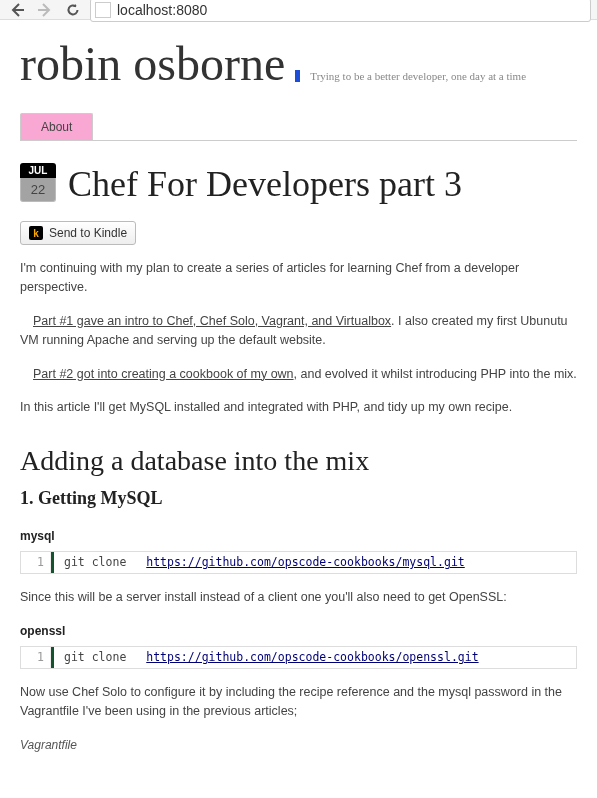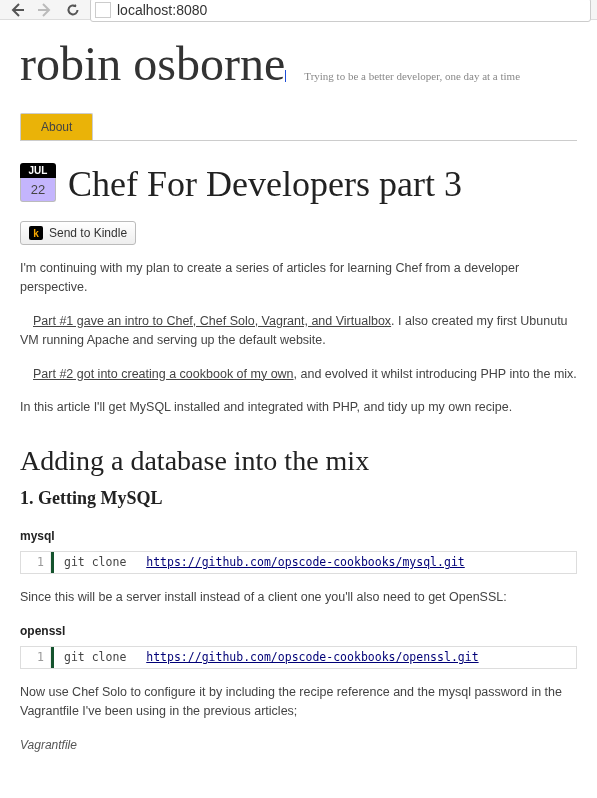--- a/index.html
+++ b/index.html
@@ -9,31 +9,31 @@
   
   .chrome   { height:20px; background:#f5f5f5; border-bottom:1px solid #ddd; display:flex; align-items:center; padding:0 6px; gap:6px;}
   .nav-btn  { width:22px; height:22px; display:flex; align-items:center; justify-content:center; color:#666; cursor:pointer;}
   .nav-btn.disabled { color:#bbb; cursor:default;}
   .urlbox   { flex:1; height:24px; background:#fff; border:1px solid #ccc; border-radius:3px; display:flex; align-items:center; padding:0 4px; gap:4px;}
   .urlbox .page-icon { width:16px; height:16px; border:1px solid #ccc; background:#fff;}
   .urlbox input { flex:1; border:0; outline:0; font-size:14px; font-family:Arial, sans-serif; color:#333; background:transparent;}
 
   
   .page { padding:6px 20px 30px 20px; }
-  .site-title-row { display:flex; align-items:baseline; margin-top:10px;}
+  .site-title-row { display:flex; align-items:baseline; gap:10px; margin-top:10px;}
   .site-title { font-family: Georgia, "Times New Roman", serif; font-size:48px; color:#333; margin:0; font-weight:normal;}
-  .tagline    { font-family: Georgia, serif; font-size:11px; color:#888; border-left:1px solid #1d4ed8; padding-left:18px;}
+  .tagline    { font-family: Georgia, serif; font-size:11px; color:#888; border-left:5px solid #1d4ed8; padding-left:10px;}
 
   .menu { margin-top:22px; border-bottom:1px solid #ccc;}
-  .menu .tab { display:inline-block; border:1px solid #ccc; border-bottom:none; padding:6px 20px; font-size:12px; color:#444; background:#eab308; border-radius:2px 2px 0 0;}
+  .menu .tab { display:inline-block; border:1px solid #ccc; border-bottom:none; padding:6px 20px; font-size:12px; color:#444; background:#f9a8d4; border-radius:2px 2px 0 0;}
 
   .post-head { display:flex; align-items:flex-start; gap:12px; margin-top:22px;}
   .datebox   { width:36px; text-align:center; }
   .datebox .mon { background:#000; color:#fff; font-size:10px; font-weight:bold; padding:2px 6px; border-radius:3px 3px 0 0;}
-  .datebox .day { background:#c4b5fd; border:1px solid #bbb; border-top:0; font-size:13px; padding:4px 0; border-radius:0 0 3px 3px;}
+  .datebox .day { background:#a3a3a3; border:1px solid #bbb; border-top:0; font-size:13px; padding:4px 0; border-radius:0 0 3px 3px;}
   .post-title { font-family: Georgia, "Times New Roman", serif; font-size:36px; color:#222; margin:0; font-weight:normal;}
 
   .kindle { margin-top:16px; display:inline-flex; align-items:center; gap:6px; border:1px solid #bbb; border-radius:3px; padding:4px 8px; font-size:12px; color:#333; background:linear-gradient(#fff,#eee);}
   .kindle .k-icon { width:14px; height:14px; background:#000; color:#f7a700; font-size:10px; font-weight:bold; display:flex; align-items:center; justify-content:center; border-radius:2px;}
 
   .body-text { font-size:12.5px; line-height:1.55; color:#444; }
   .body-text p { margin:14px 0;}
   .body-text a { color:#444; text-decoration:underline;margin-left:13px;}
   h2 { font-family: Georgia, serif; font-size:28px; font-weight:normal; color:#222; margin:22px 0 2px 0;}
   h3.sub { font-family: Georgia, serif; font-size:18px; font-weight:bold; color:#222; margin:0 0 12px 0;}

